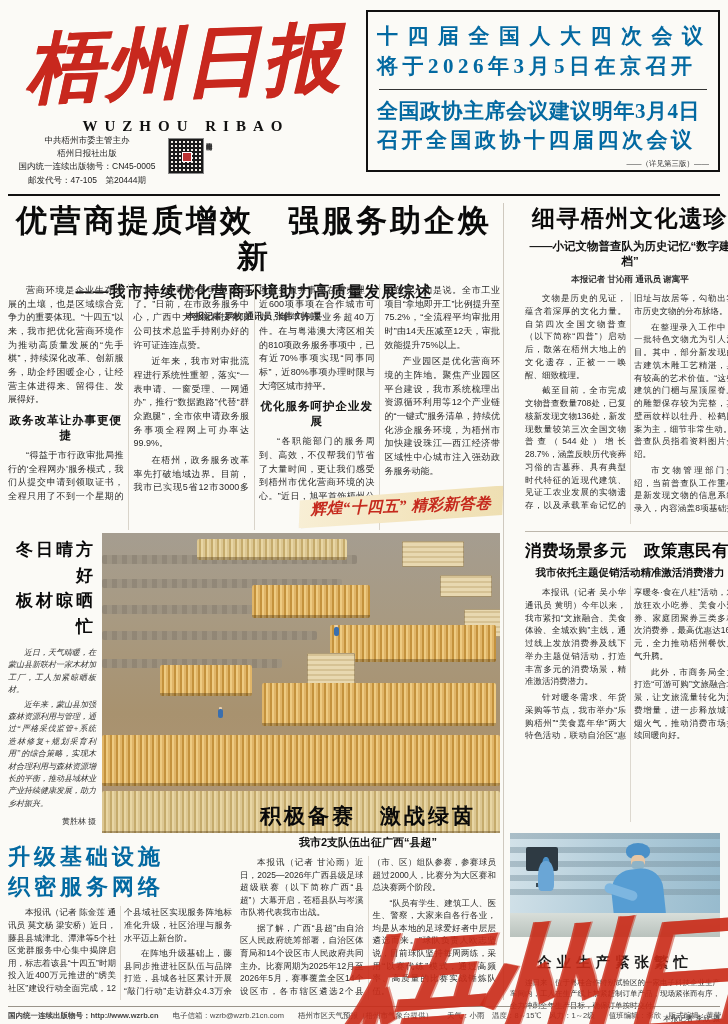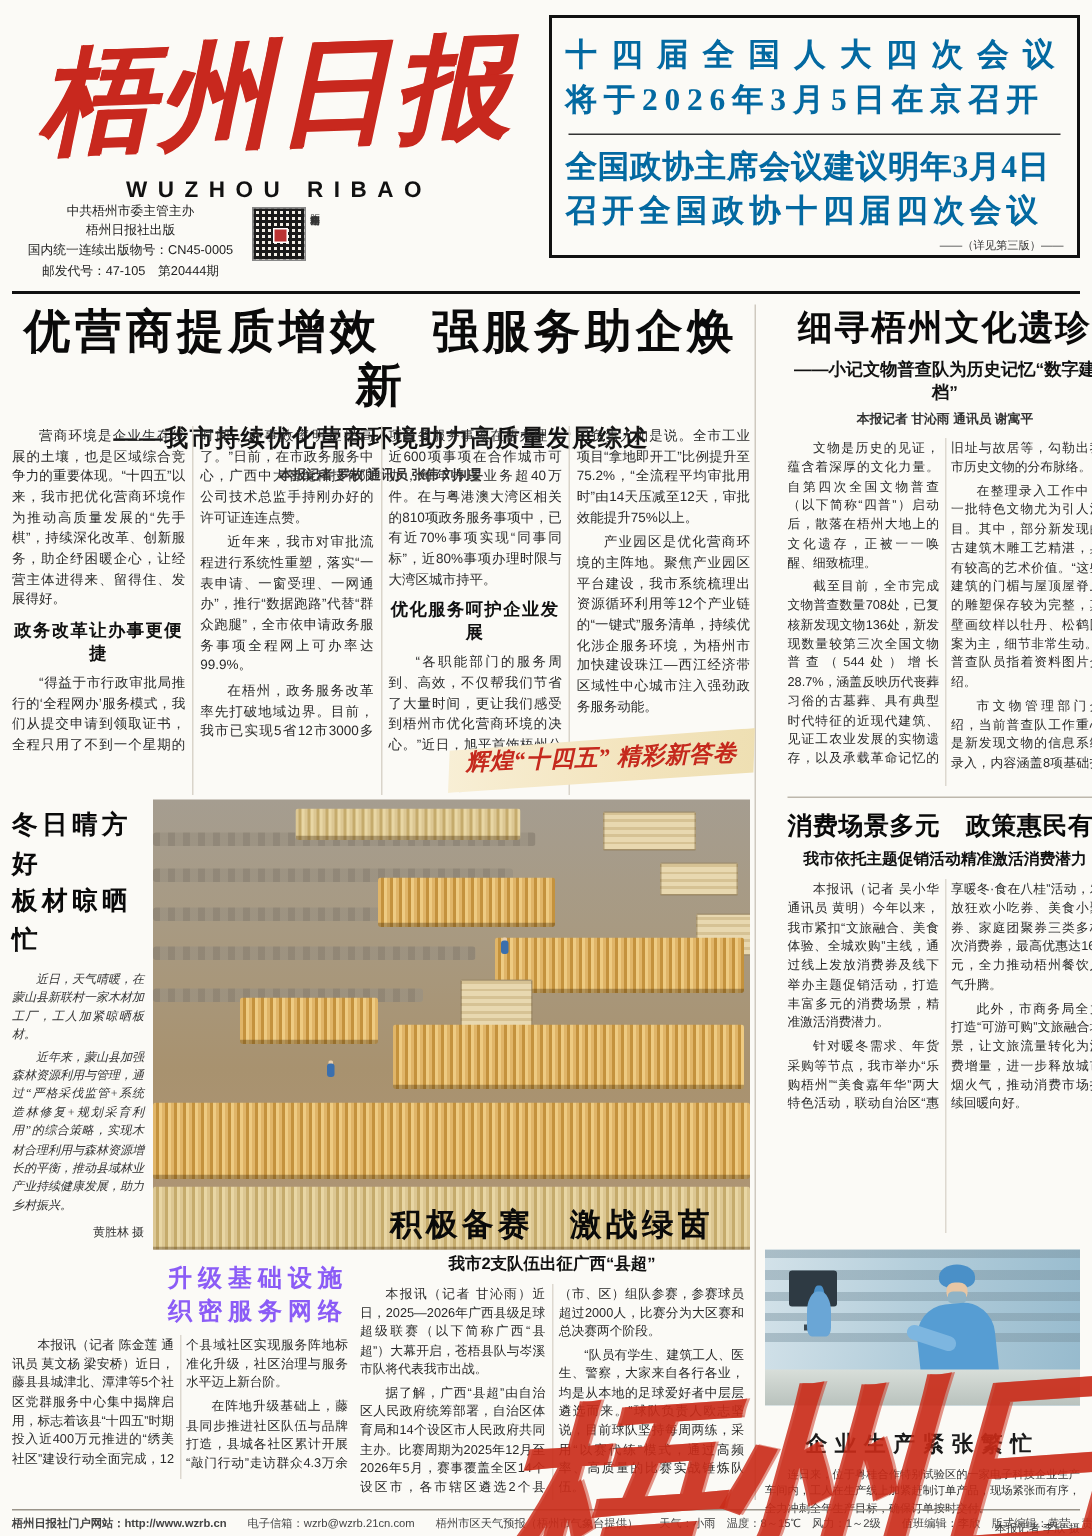--- a/index.html
+++ b/index.html
@@ -3,21 +3,21 @@
 <meta charset="utf-8">
 <style>
   html,body{margin:0;padding:0;}
   body{width:728px;height:1024px;background:#dcd8d0;font-family:"Liberation Sans",sans-serif;}
   .page{position:relative;width:728px;height:1024px;background:#fbfaf6;overflow:hidden;}
 
   
   .header{position:absolute;top:6px;left:8px;width:712px;height:186px;}
   .masthead{position:absolute;left:18px;top:2px;width:340px;}
   .mast-title{font-family:"DejaVu Serif",serif;font-size:76px;line-height:108px;font-weight:bold;font-style:italic;color:#c8281e;letter-spacing:3px;transform:rotate(-2deg);white-space:nowrap;text-shadow:1px 0 #c8281e,0 1px #c8281e;}
-  .mast-pinyin{font-family:Liberation Sans, sans-serif;font-weight:bold;font-size:15px;letter-spacing:7px;color:#111;text-align:center;width:320px;margin-top:2px;}
+  .mast-pinyin{font-family:Liberation Serif, serif;font-weight:bold;font-size:15px;letter-spacing:7px;color:#111;text-align:center;width:320px;margin-top:2px;}
   .info-row{position:absolute;left:0;top:128px;width:352px;display:flex;align-items:flex-start;}
   .pub-block{font-size:8.5px;line-height:1.55;color:#222;width:158px;text-align:center;}
   .qr-wrap{width:52px;display:flex;margin:4px 2px 0 2px;}
   .qr{width:34px;height:34px;border:1px solid #888;background-image:repeating-linear-gradient(0deg,#1a1a1a 0 2px,transparent 2px 4px),repeating-linear-gradient(90deg,#1a1a1a 0 2px,#f2eee6 2px 4px);position:relative;}
   .qr::after{content:"";position:absolute;left:13px;top:13px;width:8px;height:8px;background:#b33;border:1px solid #fff;}
   .qr-label{writing-mode:vertical-rl;font-size:6.5px;color:#333;margin-left:2px;line-height:1.1;}
   .date-block{font-size:9.5px;line-height:1.7;color:#111;text-align:center;flex:1;}
 
   .topbox{position:absolute;right:0;top:4px;width:354px;height:162px;border:2px solid #111;box-sizing:border-box;padding:10px 9px 4px 9px;background:#fbfaf6;}
   .tb-line{font-family:"Liberation Serif",serif;font-weight:bold;color:#0369a1;font-size:21px;line-height:1.42;white-space:nowrap;}
@@ -49,34 +49,34 @@
   .cul-body{margin-top:6px;height:232px;column-count:2;column-gap:8px;column-rule:1px solid #ddd8cf;overflow:hidden;}
   .cul-body .bp,.con-body .bp{font-size:8.5px;line-height:1.5;}
   .r-div{height:1px;background:#bdb7ac;margin:7px 0 8px 0;}
   .con-h1{font-size:16.5px;font-weight:bold;color:#0a0a0a;text-align:center;letter-spacing:0.5px;white-space:nowrap;}
   .con-sub{font-size:10.5px;font-weight:bold;color:#111;text-align:center;margin-top:4px;}
   .con-body{margin-top:6px;height:236px;column-count:2;column-gap:8px;column-rule:1px solid #ddd8cf;overflow:hidden;}
 
   
   .photo-sec{position:absolute;top:533px;left:8px;width:492px;height:300px;}
   .cap-col{position:absolute;left:0;top:4px;width:88px;}
-  .cap-title{font-family:"Liberation Serif",serif;font-size:17px;font-weight:bold;color:#0a0a0a;text-align:left;letter-spacing:3px;line-height:1.5;}
+  .cap-title{font-family:"Liberation Serif",serif;font-size:17px;font-weight:bold;color:#0a0a0a;text-align:right;letter-spacing:3px;line-height:1.5;}
   .cap-text{margin-top:8px;}
   .cap-text .cp{font-size:8px;font-style:italic;line-height:1.55;color:#333;text-align:justify;text-indent:2em;margin:0 0 2px 0;font-family:"Liberation Serif",serif;}
   .cap-credit{font-size:8px;color:#333;text-align:right;margin-top:6px;font-family:"Liberation Serif",serif;}
   .main-photo{position:absolute;left:94px;top:0;width:398px;height:300px;overflow:hidden;background:linear-gradient(180deg,#a59d90 0%,#a89a82 28%,#a8926f 60%,#b09676 100%);}
   .rail{position:absolute;height:9px;background:repeating-linear-gradient(90deg,#8a8173 0 5px,#9a9181 5px 10px);opacity:.75;border-radius:2px;}
   .veneer{position:absolute;background:repeating-linear-gradient(90deg,#e0b568 0 2px,#c4923d 2px 4px,#eecb82 4px 6px);border-bottom:3px solid rgba(70,45,15,.35);border-radius:2px;}
   .veneer.pale{background:repeating-linear-gradient(90deg,#dcc793 0 2px,#c5ab6c 2px 4px,#e8d6a4 4px 6px);}
   .plank{position:absolute;background:repeating-linear-gradient(0deg,#e8d8b0 0 3px,#d6c294 3px 5px);border:1px solid rgba(90,70,40,.4);border-radius:1px;}
   .worker{position:absolute;width:5px;height:9px;border-radius:2px;background:#3a6fae;box-shadow:0 -3px 0 -1px #e9cfae;}
 
   
   .b-left{position:absolute;top:842px;left:8px;width:224px;height:158px;overflow:hidden;}
-  .bl-h1{font-family:"Liberation Serif",serif;font-size:16px;font-weight:bold;text-align:right;letter-spacing:4px;line-height:1.35;color:#8b5cf6;}
+  .bl-h1{font-family:"Liberation Serif",serif;font-size:22px;font-weight:bold;text-align:left;letter-spacing:4px;line-height:1.35;color:#0369a1;}
   .bl-sub{font-size:10px;font-weight:bold;text-align:center;margin-top:4px;color:#111;}
   .bl-body{margin-top:5px;height:96px;column-count:2;column-gap:8px;column-rule:1px solid #ddd8cf;overflow:hidden;}
   .bl-body .bp,.bm-body .bp{font-size:8.5px;line-height:1.48;}
 
   .b-mid{position:absolute;top:802px;left:240px;width:256px;height:198px;overflow:hidden;}
   .bm-h1{font-family:"Liberation Sans",sans-serif;font-size:21px;font-weight:bold;text-align:center;letter-spacing:3px;color:#0a0a0a;}
   .bm-sub{font-size:11px;font-weight:bold;text-align:center;margin-top:5px;color:#111;}
   .bm-body{margin-top:6px;height:146px;column-count:2;column-gap:9px;column-rule:1px solid #ddd8cf;overflow:hidden;}
 
   .b-right{position:absolute;top:833px;left:510px;width:210px;height:172px;}
@@ -254,20 +254,20 @@
     <div class="fac-title">企业生产紧张繁忙</div>
     <div class="fac-caption">
         <div class="cp">连日来，位于粤桂合作特别试验区的一家电子科技企业生产车间内，工人在生产线上加紧赶制订单产品，现场紧张而有序，全力冲刺全年生产目标，确保订单按时交付。</div>
       </div>
     <div class="fac-credit">本报记者 李欣 摄</div>
   </div>
 
   <div class="watermark">梧州日报</div>
 
   <div class="footer">
-      <span class="f-item">梧州日报社门户网站：http://www.wzrb.cn</span>
+      <span class="f-item">国内统一连续出版物号：http://www.wzrb.cn</span>
       <span class="f-item">电子信箱：wzrb@wzrb.21cn.com</span>
       <span class="f-item">梧州市区天气预报（梧州市气象台提供）</span>
       <span class="f-item">天气：小雨　温度：8～15℃　风力：1～2级</span>
       <span class="f-item">值班编辑：李欣　版式编辑：黄莹　责任校对：陈立</span>
     </div>
 
 </div>
 
 </body></html>

